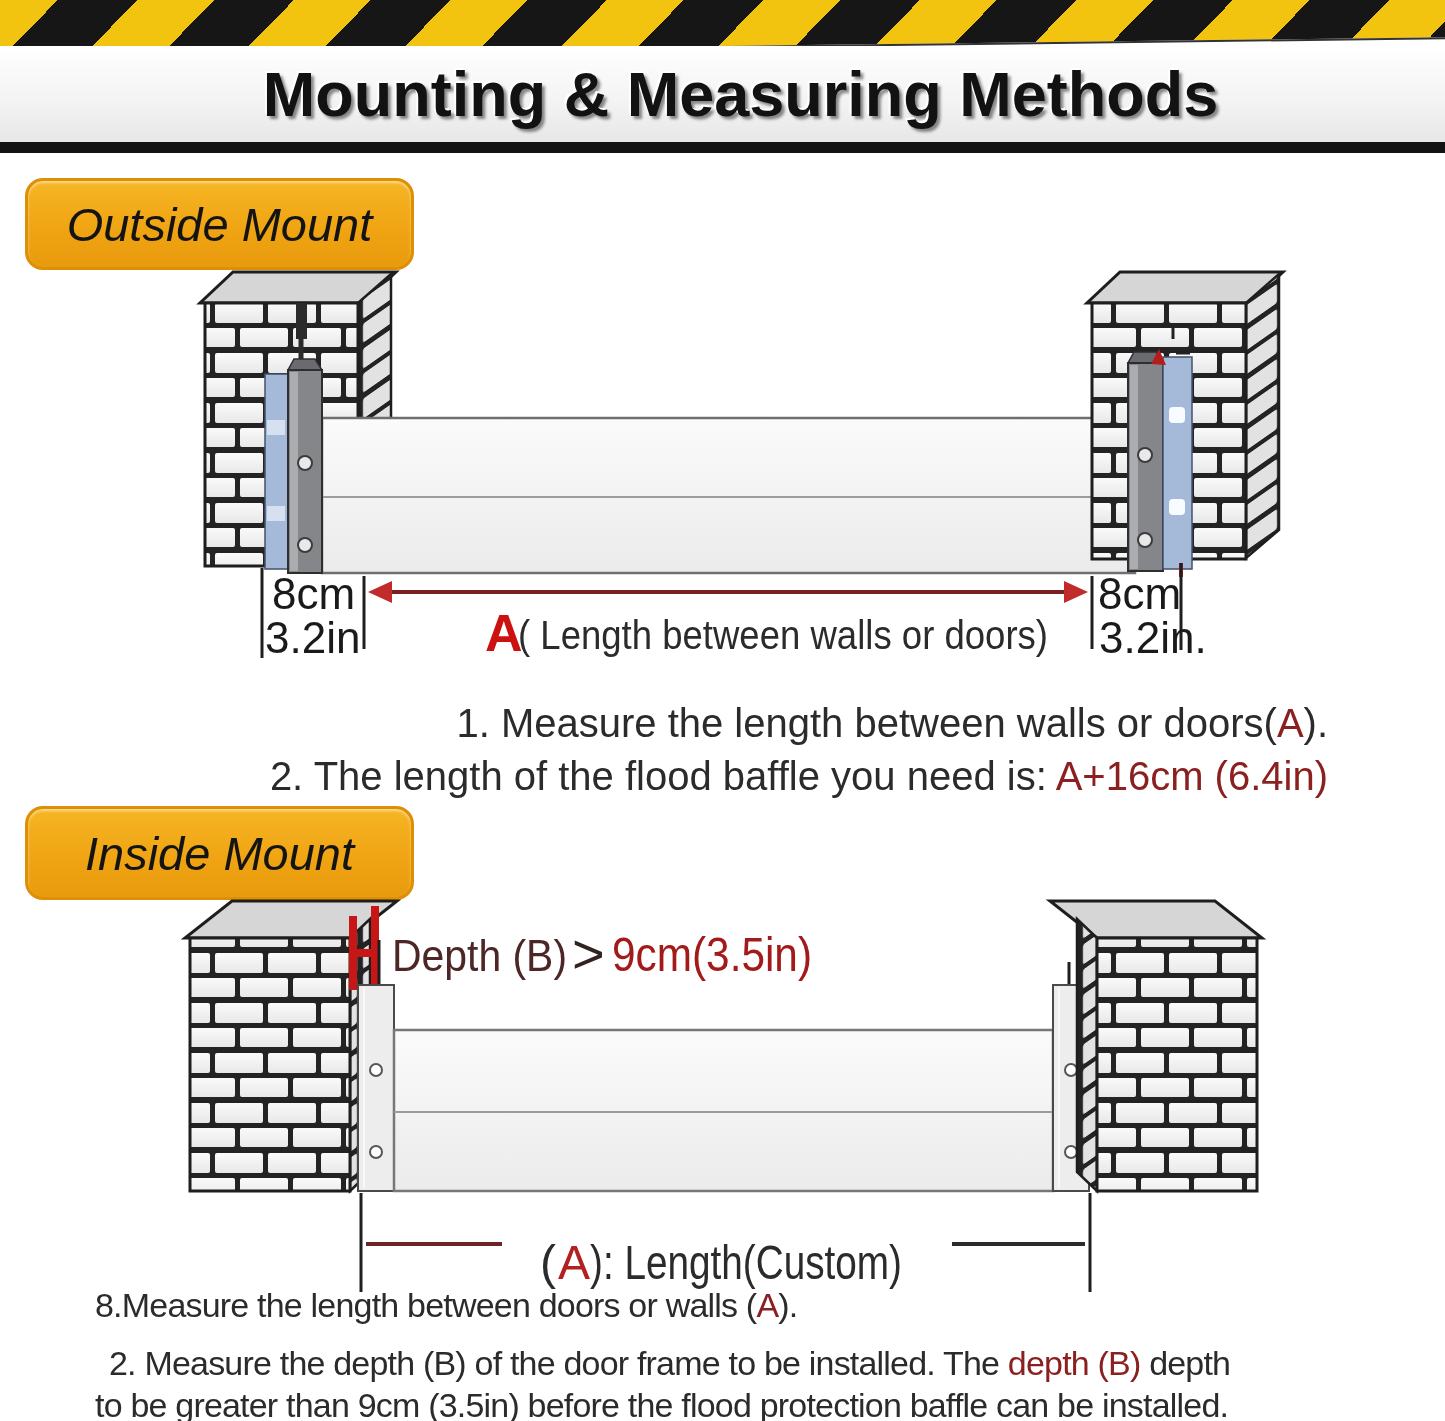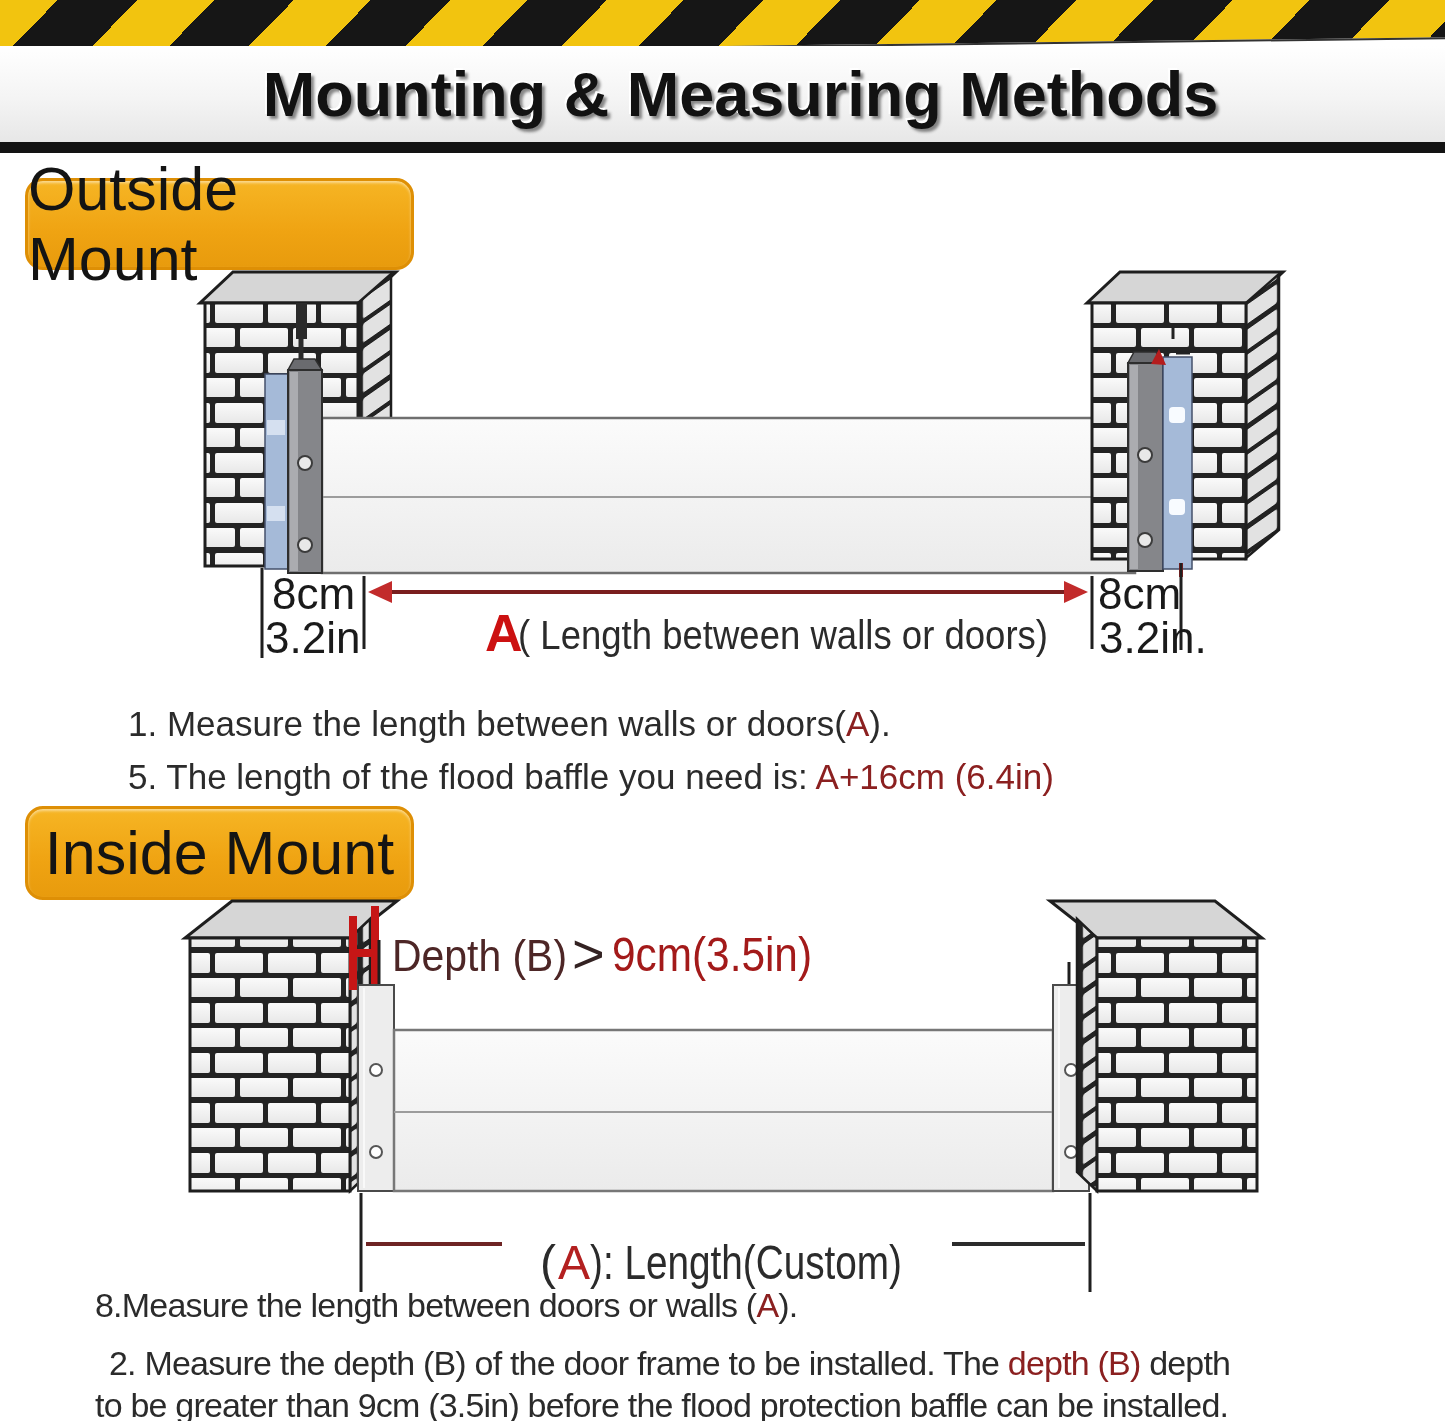--- a/index.html
+++ b/index.html
@@ -16,31 +16,31 @@
   .page-title{margin:0;text-align:center;font-size:63px;font-weight:bold;color:#121212;
               line-height:96px;letter-spacing:0px;
               text-shadow:-2px -2px 0 #ffffff, 3px 3px 3px rgba(0,0,0,0.45);padding-left:36px;}
   .divider-bar{position:absolute;top:142px;left:0;width:1445px;height:11px;background:#131313;}
 
   
   .badge{position:absolute;left:25px;width:383px;border-radius:18px;
          background:linear-gradient(180deg,#F6B524 0%,#EFA312 60%,#E89B0D 100%);
          border:3px solid #DE8F05;box-shadow:inset 0 2px 3px rgba(255,255,255,.5);
          display:flex;align-items:center;justify-content:center;}
-  .badge span{font-size:61px;color:#141414;}
+  .badge span{font-size:47px;color:#141414;font-style:italic;}
   #badge-outside{top:178px;height:86px;}
   #badge-inside{top:806px;height:88px;}
 
   
   #diagram-svg{position:absolute;top:0;left:0;}
 
   
   .steps{position:absolute;color:#2b2b2b;}
   .red{color:#8B2020;}
-  #steps-outside{left:128px;top:697px;width:1200px;font-size:35px;line-height:53px;}
+  #steps-outside{left:128px;top:697px;width:1200px;font-size:40px;line-height:53px;text-align:right;}
   #steps-inside{left:95px;top:1284px;width:1345px;font-size:34px;line-height:42px;letter-spacing:-0.8px;}
   #steps-inside .p1{margin-bottom:16px;}
   .ln{display:block;}
   .indent{padding-left:14px;}
 </style>
 </head>
 <body>
 
 <div id="page">
 
@@ -206,21 +206,21 @@
         <line x1="952" y1="1244" x2="1085" y2="1244" stroke="#2b2b2b" stroke-width="4"></line>
         <text x="540" y="1279" font-family="Liberation Sans, sans-serif" font-size="48" fill="#2b2b2b">(</text>
         <text x="558" y="1279" font-family="Liberation Sans, sans-serif" font-size="48" fill="#B32020">A</text>
         <text x="590" y="1279" font-family="Liberation Sans, sans-serif" font-size="48" fill="#2b2b2b" textLength="312" lengthAdjust="spacingAndGlyphs">): Length(Custom)</text>
       </g>
     </g>
   </svg>
 
   <div class="steps" id="steps-outside">
     <span class="ln"><span>1. Measure the length between walls or doors(</span><span class="red">A</span><span>).</span></span>
-    <span class="ln"><span>5. The length of the flood baffle you need is: </span><span class="red">A+16cm (6.4in)</span></span>
+    <span class="ln"><span>2. The length of the flood baffle you need is: </span><span class="red">A+16cm (6.4in)</span></span>
   </div>
 
   <div class="steps" id="steps-inside">
     <div class="p1"><span>8.Measure the length between doors or walls (</span><span class="red">A</span><span>).</span></div>
     <div>
       <span class="ln indent"><span>2. Measure the depth (B) of the door frame to be installed. The </span><span class="red">depth (B)</span><span> depth</span></span>
       <span class="ln">to be greater than 9cm (3.5in) before the flood protection baffle can be installed.</span>
     </div>
   </div>
 

